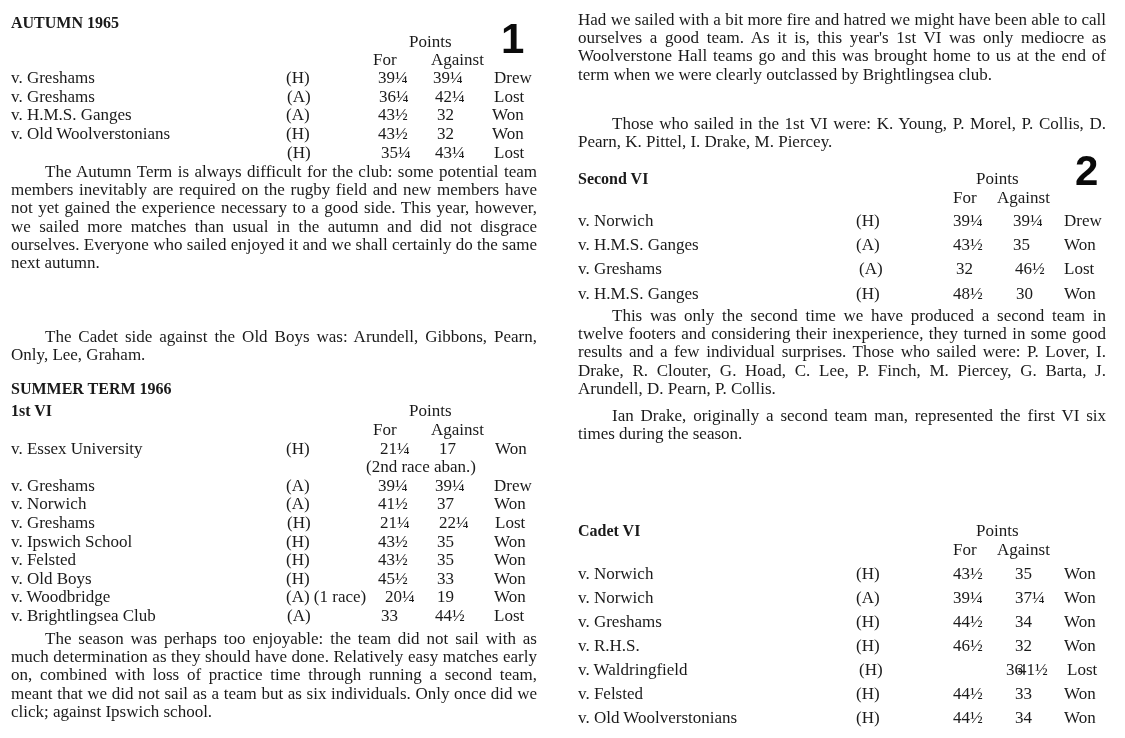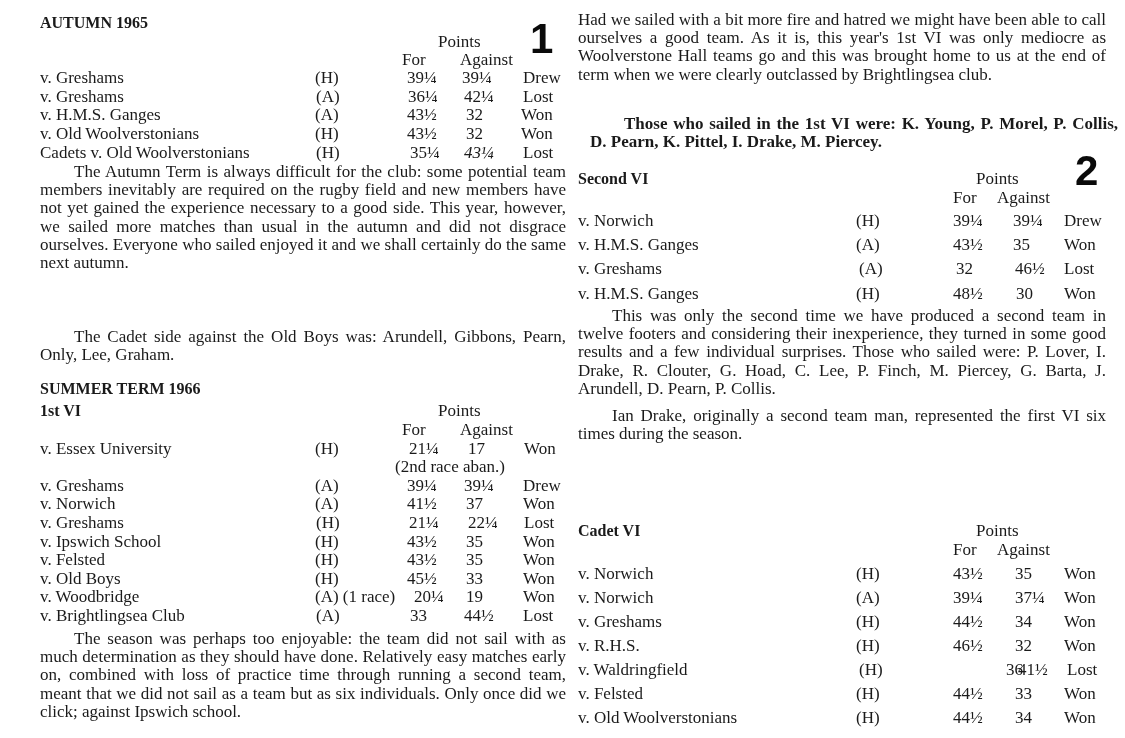--- a/index.html
+++ b/index.html
@@ -2,21 +2,21 @@
 <html><head>
 <meta charset="utf-8">
 <style>
   html, body { margin: 0; padding: 0; background: #ffffff; }
   body {
     width: 1125px; height: 738px; overflow: hidden; position: relative;
     font-family: "Liberation Serif", "DejaVu Serif", serif;
     color: #1a1a1a;
   }
   .col { position: absolute; top: 0; }
-  .col-left { left: 40px; width: 526px; }
+  .col-left { left: 11px; width: 526px; }
   .col-right { left: 578px; width: 528px; }
 
   .heading {
     font-weight: bold; font-size: 16px; letter-spacing: 0; line-height: 18px;
     position: absolute;
   }
   .big-num {
     position: absolute; font-family: "Liberation Sans", "DejaVu Sans", sans-serif;
     font-weight: bold; font-size: 42px; line-height: 42px; color: #0a0a0a;
   }
@@ -69,24 +69,23 @@
       <span style="left:481px;">Won</span>
     </div>
     <div class="row" style="top:125px;">
       <span class="c-opp">v. Old Woolverstonians</span>
       <span style="left:275px;">(H)</span>
       <span style="left:367px;">43½</span>
       <span style="left:426px;">32</span>
       <span style="left:481px;">Won</span>
     </div>
     <div class="row" style="top:144px;">
-      <span class="c-opp">Cadets v. Old Woolverstonians</span>
       <span style="left:276px;">(H)</span>
       <span style="left:370px;">35¼</span>
-      <span style="left:424px;font-style:italic;">43¼</span>
+      <span style="left:424px;">43¼</span>
       <span style="left:483px;">Lost</span>
     </div>
   </div>
 
   <p class="para" style="top:163px;left:0;width:526px;">The Autumn Term is always difficult for the club: some potential team members inevitably are required on the rugby field and new members have not yet gained the experience necessary to a good side. This year, however, we sailed more matches than usual in the autumn and did not disgrace ourselves. Everyone who sailed enjoyed it and we shall certainly do the same next autumn.</p>
   <p class="para" style="top:328px;left:0;width:526px;">The Cadet side against the Old Boys was: Arundell, Gibbons, Pearn, Only, Lee, Graham.</p>
 
   <div class="heading" style="top:380px;left:0;">SUMMER TERM 1966</div>
   <div class="heading" style="top:402px;left:0;">1st VI</div>
   <div class="pts-label" style="top:402px;left:398px;">Points</div>
@@ -159,21 +158,21 @@
       <span style="left:483px;">Lost</span>
     </div>
   </div>
 
   <p class="para" style="top:630px;left:0;width:526px;">The season was perhaps too enjoyable: the team did not sail with as much determination as they should have done. Relatively easy matches early on, combined with loss of practice time through running a second team, meant that we did not sail as a team but as six individuals. Only once did we click; against Ipswich school.</p>
 </div>
 
 <div class="col col-right" style="height:738px;">
 
   <p class="para noindent" style="top:11px;left:0;width:528px;">Had we sailed with a bit more fire and hatred we might have been able to call ourselves a good team. As it is, this year's 1st VI was only mediocre as Woolverstone Hall teams go and this was brought home to us at the end of term when we were clearly outclassed by Brightlingsea club.</p>
-  <p class="para" style="top:115px;left:12px;width:528px;font-weight:bold;">Those who sailed in the 1st VI were: K. Young, P. Morel, P. Collis, D. Pearn, K. Pittel, I. Drake, M. Piercey.</p>
+  <p class="para" style="top:115px;left:0;width:528px;">Those who sailed in the 1st VI were: K. Young, P. Morel, P. Collis, D. Pearn, K. Pittel, I. Drake, M. Piercey.</p>
 
   <div class="heading" style="top:170px;left:0;">Second VI</div>
   <div class="big-num" style="top:150px;left:497px;">2</div>
   <div class="pts-label" style="top:170px;left:398px;">Points</div>
   <div class="for-label" style="top:189px;left:375px;">For</div>
   <div class="against-label" style="top:189px;left:419px;">Against</div>
 
   <div>
     <div class="row" style="top:212px;">
       <span class="c-opp">v. Norwich</span>

